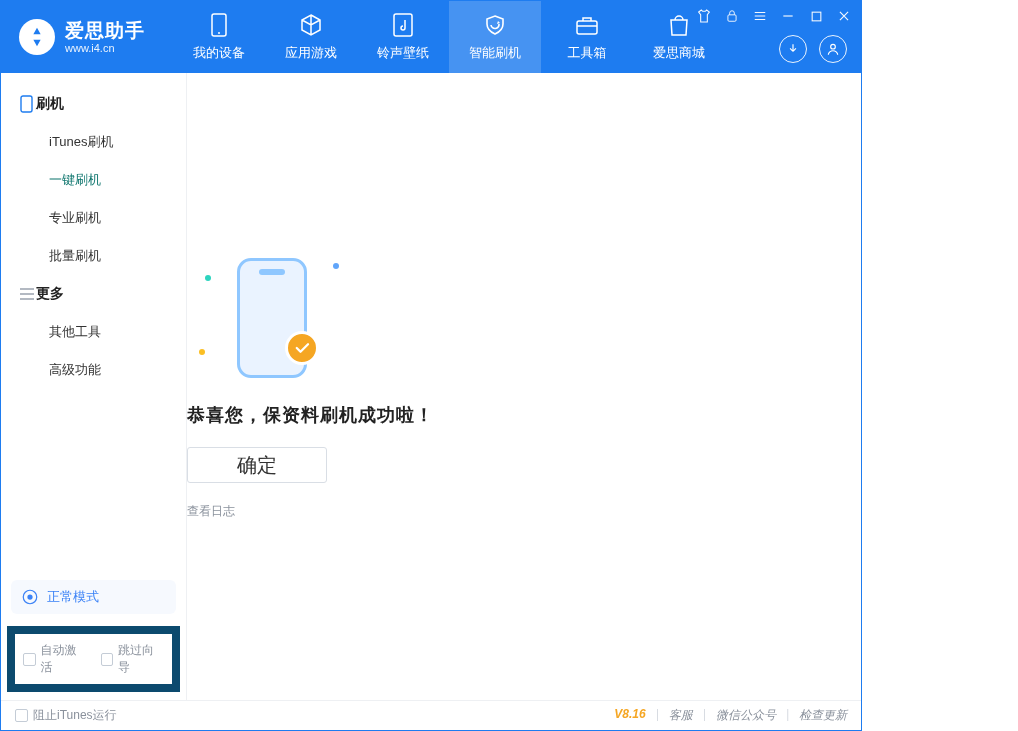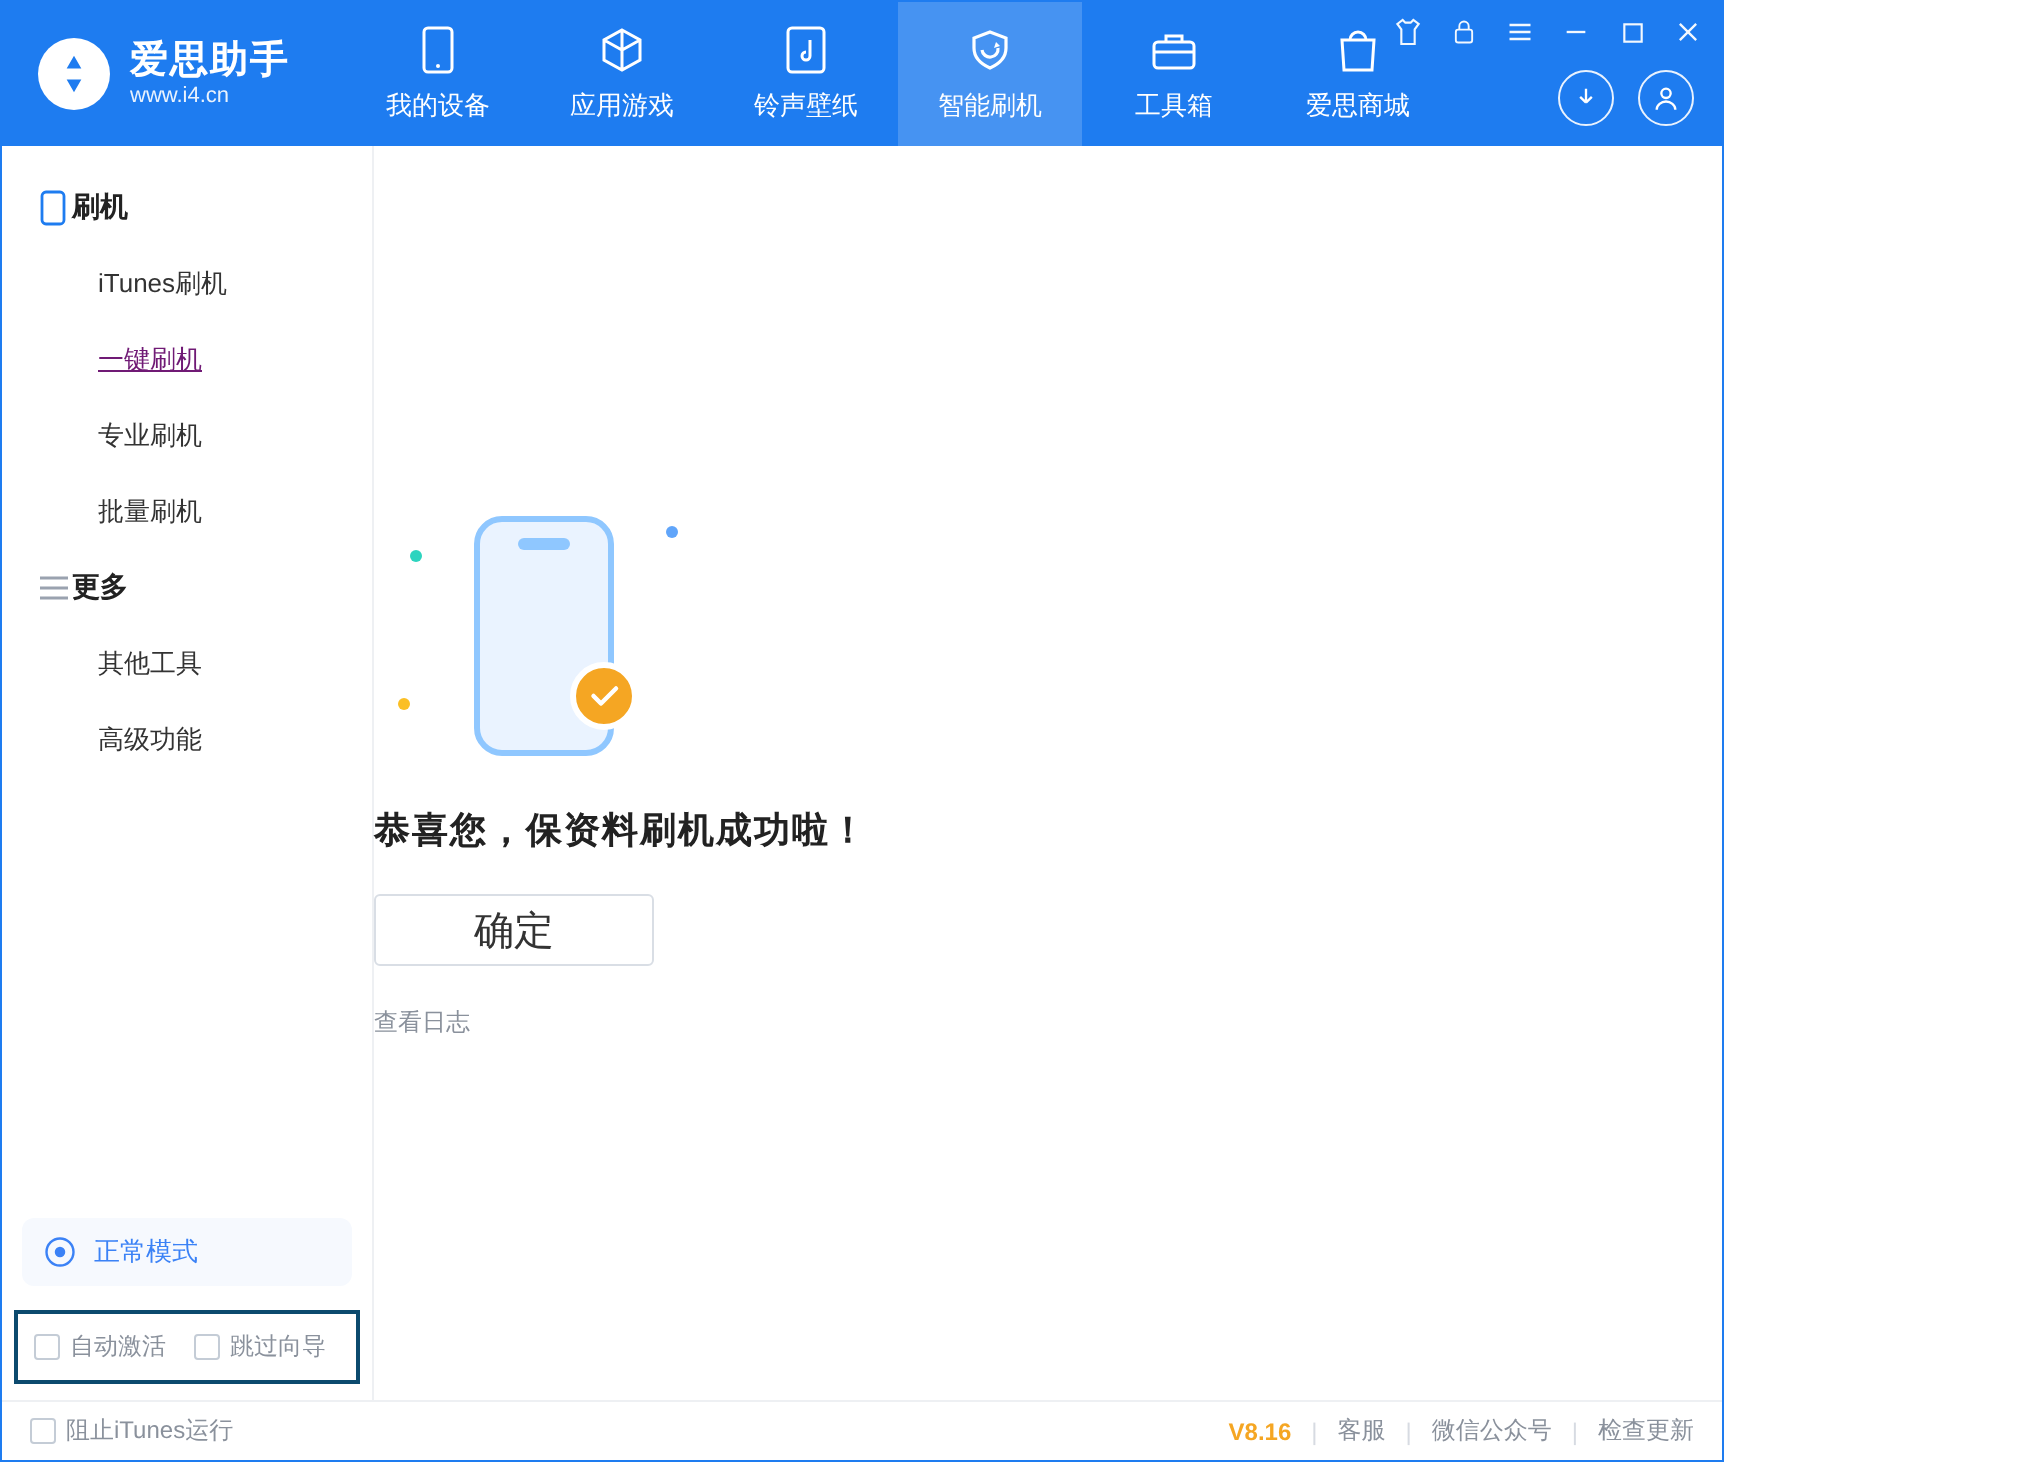--- a/index.html
+++ b/index.html
@@ -18,44 +18,44 @@
 .win-icons{position:absolute;right:8px;top:6px;display:flex;gap:10px;align-items:center;}
 .win-icons .wi{width:18px;height:18px;display:flex;align-items:center;justify-content:center;cursor:pointer;opacity:.95;}
 .right-circles{position:absolute;right:14px;bottom:10px;display:flex;gap:12px;}
 .circ{width:28px;height:28px;border:1.6px solid rgba(255,255,255,.9);border-radius:50%;display:flex;align-items:center;justify-content:center;cursor:pointer;}
 .body{flex:1;display:flex;min-height:0;}
 .sidebar{width:186px;border-right:1px solid #eef0f3;display:flex;flex-direction:column;}
 .side-main{flex:1;overflow:auto;padding-top:12px;}
 .group-hd{display:flex;align-items:center;gap:2px;padding:10px 18px;color:#222;font-size:14px;font-weight:600;}
 .group-hd .gic{width:15px;height:15px;display:flex;align-items:center;justify-content:center;}
 .item{padding:10px 18px 10px 48px;font-size:13px;color:#333;cursor:pointer;}
-.item.active{color:#701a75;text-decoration:underline;}
+.item.active{color:#0f766e;}
 .device-card{margin:8px 10px;padding:8px 10px;border-radius:6px;background:#f6f9fe;display:flex;align-items:center;gap:8px;color:#3b82f6;font-size:13px;cursor:pointer;}
 .device-card2{margin:4px 10px 10px;padding:10px 10px;border-radius:6px;background:#f2f7ff;font-size:12px;color:#2e6fd9;cursor:pointer;}
 .device-card2 .dn{font-weight:bold;color:#1d66d6;font-size:13px;}
 .device-card2 .st{display:inline-block;margin-top:4px;font-size:11px;background:#e3eefc;border-radius:10px;padding:1px 8px;color:#2e6fd9;}
 .device-card2 .lab{display:block;color:#aeb6c2;font-size:11px;margin-top:2px;}
-.side-bottom{border:2px solid #0c4a6e;margin:4px 6px 8px;padding:8px 8px;display:flex;gap:14px;align-items:center;}
+.side-bottom{border:8px solid #0c4a6e;margin:4px 6px 8px;padding:8px 8px;display:flex;gap:14px;align-items:center;}
 .chk{display:flex;align-items:center;gap:5px;color:#8a919c;font-size:12px;cursor:pointer;}
 .box{width:13px;height:13px;border:1px solid #c4ccd6;border-radius:2px;background:#fff;}
 .content{flex:1;display:flex;flex-direction:column;justify-content:center;gap:20px;position:relative;}
 .ill{width:170px;height:130px;position:relative;display:flex;align-items:center;justify-content:center;}
 .phone{width:70px;height:120px;border:3px solid #8fc7ff;border-radius:14px;background:#eaf3ff;position:relative;}
 .phone:before{content:"";position:absolute;top:8px;left:50%;transform:translateX(-50%);width:26px;height:6px;background:#8fc7ff;border-radius:3px;}
 .badge-check{position:absolute;right:38px;bottom:18px;width:34px;height:34px;border-radius:50%;background:#f5a623;border:3px solid #fff;display:flex;align-items:center;justify-content:center;}
 .sparkle{position:absolute;width:6px;height:6px;border-radius:50%;}
 .spark1{left:18px;top:22px;background:#2dd4bf;}
 .spark2{right:18px;top:10px;background:#60a5fa;}
 .spark3{left:12px;bottom:28px;background:#fbbf24;}
 .msg{font-size:18px;color:#222;font-weight:600;letter-spacing:1px;}
 .okbtn{width:140px;height:36px;border:1px solid #d9dee5;background:#fff;border-radius:3px;font-size:20px;color:#333;cursor:pointer;}
 .loglink{font-size:12px;color:#8a919c;cursor:pointer;}
 .statusbar{height:30px;border-top:1px solid #eef0f3;display:flex;align-items:center;padding:0 14px;font-size:12px;color:#8a919c;}
 .statusbar .left{display:flex;align-items:flex-start;gap:6px;}
-.statusbar .right{margin-left:auto;display:flex;align-items:center;gap:10px;}
+.statusbar .right{margin-left:auto;display:flex;gap:10px;font-style:italic;}
 .statusbar .sep{color:#d7dbe2;}
 .link{cursor:pointer;}
 svg{display:block;}
 </style>
 </head>
 <body>
 
 <div class="window">
 
   <div class="titlebar">

